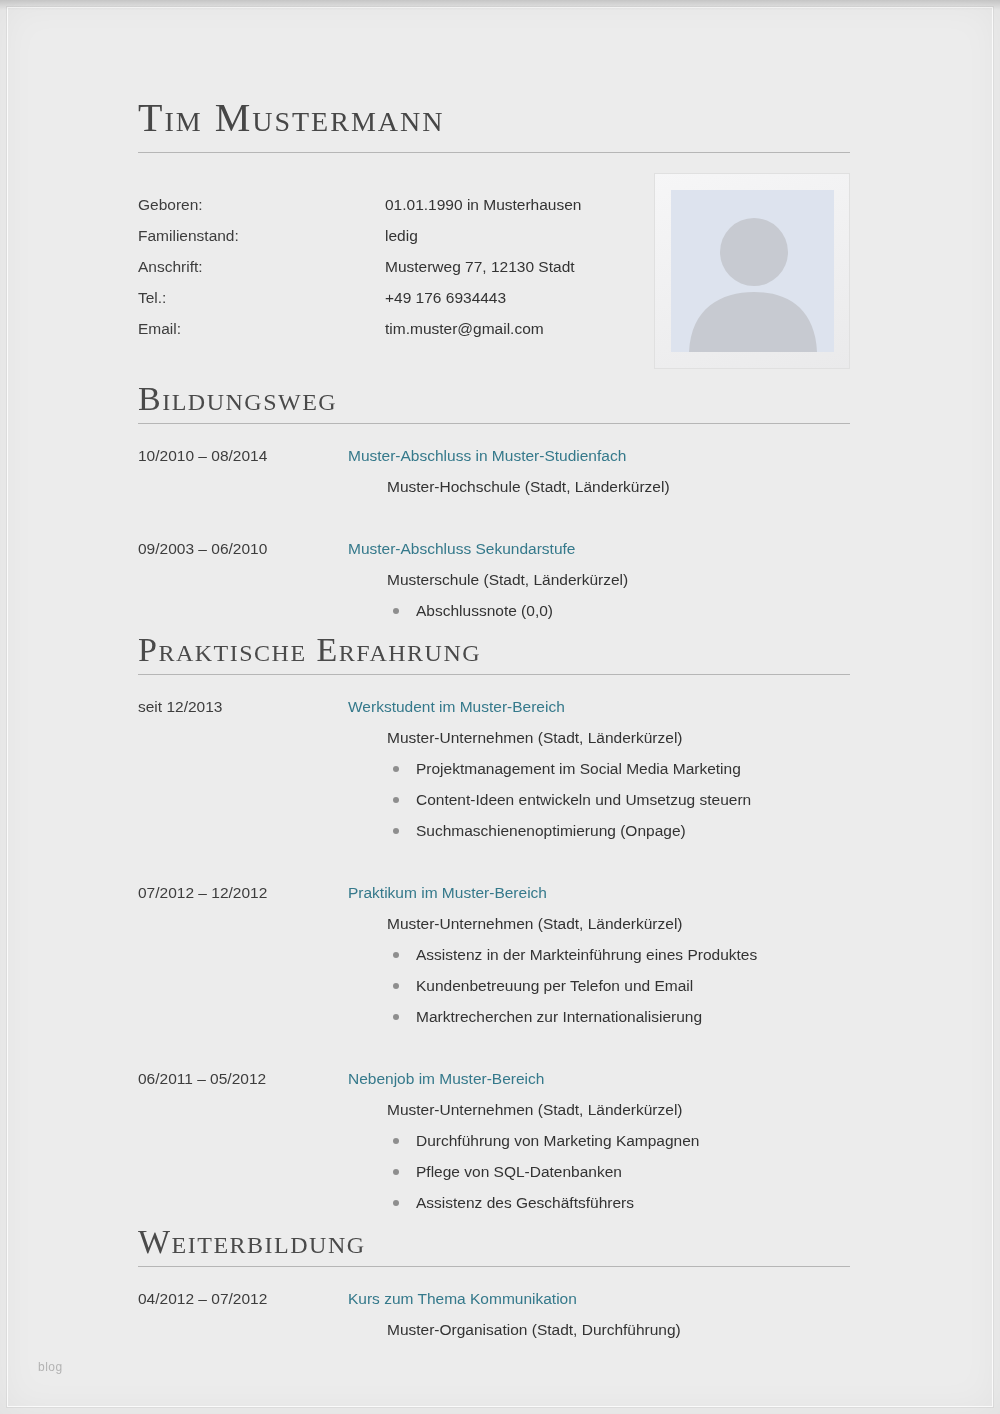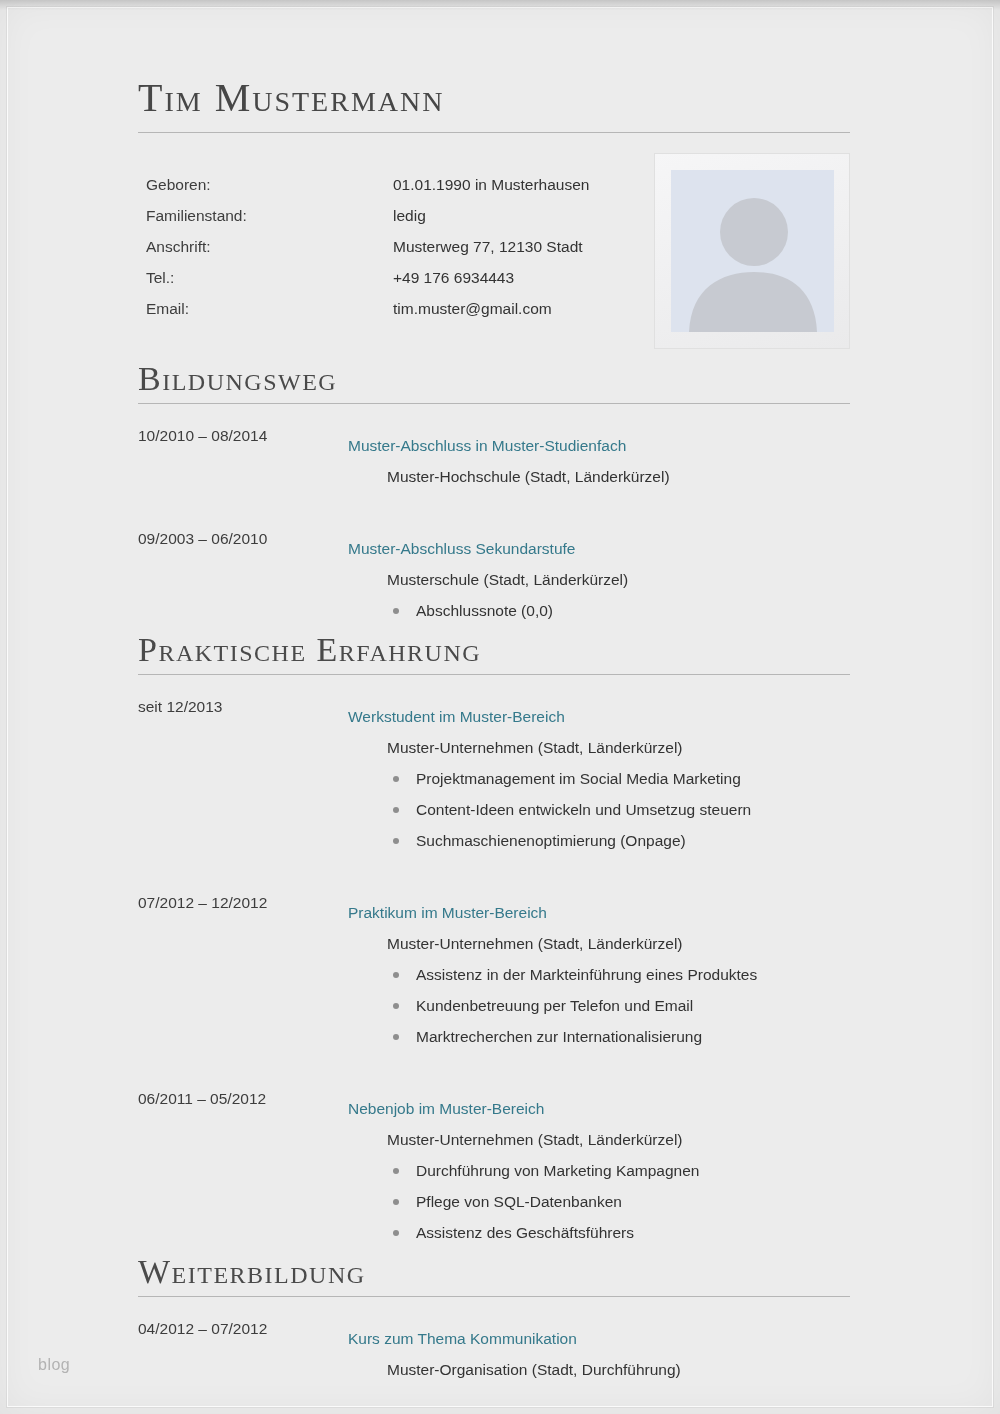--- a/index.html
+++ b/index.html
@@ -24,35 +24,35 @@
   }
   .inner-frame {
     position: absolute; inset: 7px;
     border: 1px solid rgba(255,255,255,0.8);
     box-shadow: 0 0 0 1px rgba(0,0,0,0.05);
     pointer-events: none; z-index: 5;
   }
   .content { position: absolute; left: 138px; top: 0; width: 712px; }
 
   h1.name-title {
-    margin: 0; padding-top: 76px;
+    margin: 0; padding-top: 96px;
     font-family: "Liberation Serif", serif;
     font-variant: small-caps;
     font-weight: normal;
     font-size: 40px;
     line-height: 1.1;
     letter-spacing: 2px;
     color: #474747;
   }
   .rule { height: 0; border-top: 1px solid #b6b6b6; }
   .title-rule { margin-top: 12px; }
 
   .personal { position: relative; margin-top: 36px; min-height: 186px; }
   .info-row { display: flex; line-height: 31px; }
-  .info-label { flex: 0 0 247px; color: #3d3d3d; margin-left: 8px; }
+  .info-label { flex: 0 0 247px; color: #3d3d3d; }
   .info-value { color: #333; }
 
   .photo-frame {
     position: absolute; top: -16px; right: 0;
     width: 196px; height: 196px;
     background: linear-gradient(160deg, #f6f6f7, #eaeaeb);
     border: 1px solid #e0e0e0;
     display: flex; align-items: center; justify-content: center;
   }
   .photo { width: 163px; height: 162px; background: #dde3ee; overflow: hidden; }
@@ -66,33 +66,33 @@
     font-size: 34px;
     line-height: 32px;
     letter-spacing: 1.5px;
     color: #4a4a4a;
   }
   .section-rule { margin-top: 8px; }
 
   .entry { display: flex; margin-top: 16px; }
   .entry + .entry { margin-top: 31px; }
   .entry-date { flex: 0 0 210px; line-height: 31px; color: #3d3d3d; }
-  .entry-body { flex: 1; margin-top: 10px; }
+  .entry-body { flex: 1; }
   .entry-title { line-height: 31px; color: #35798b; }
   .entry-subtitle { line-height: 31px; margin-left: 39px; color: #333; }
   ul.entry-bullets { list-style: none; margin: 0; padding: 0 0 0 45px; }
   .entry-bullets li { position: relative; line-height: 31px; padding-left: 23px; }
   .entry-bullets li::before {
     content: ""; position: absolute; left: 0; top: 13px;
     width: 6px; height: 6px; border-radius: 50%; background: #8e8e8e;
   }
 
   .watermark {
     position: absolute; left: 38px; bottom: 40px;
-    font-size: 16px; color: #b3b3b3; letter-spacing: 0.5px;
+    font-size: 12px; color: #b3b3b3; letter-spacing: 0.5px;
   }
 </style>
 </head>
 <body>
 
 <div class="page">
   <div class="inner-frame"></div>
 
   <div class="content">
 

